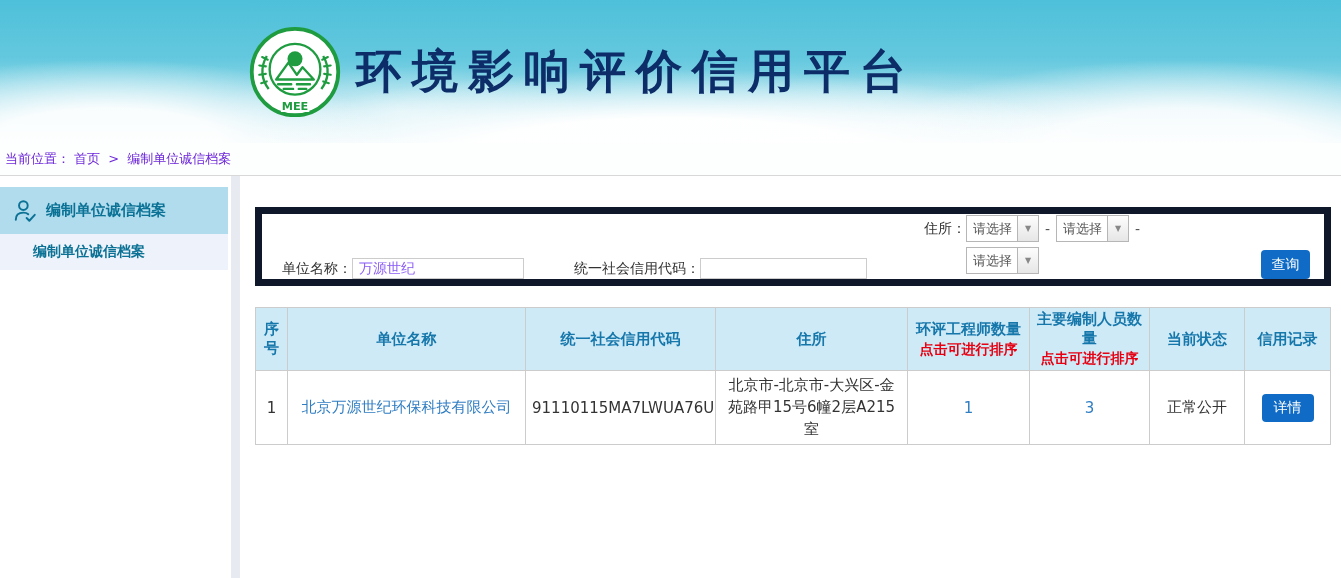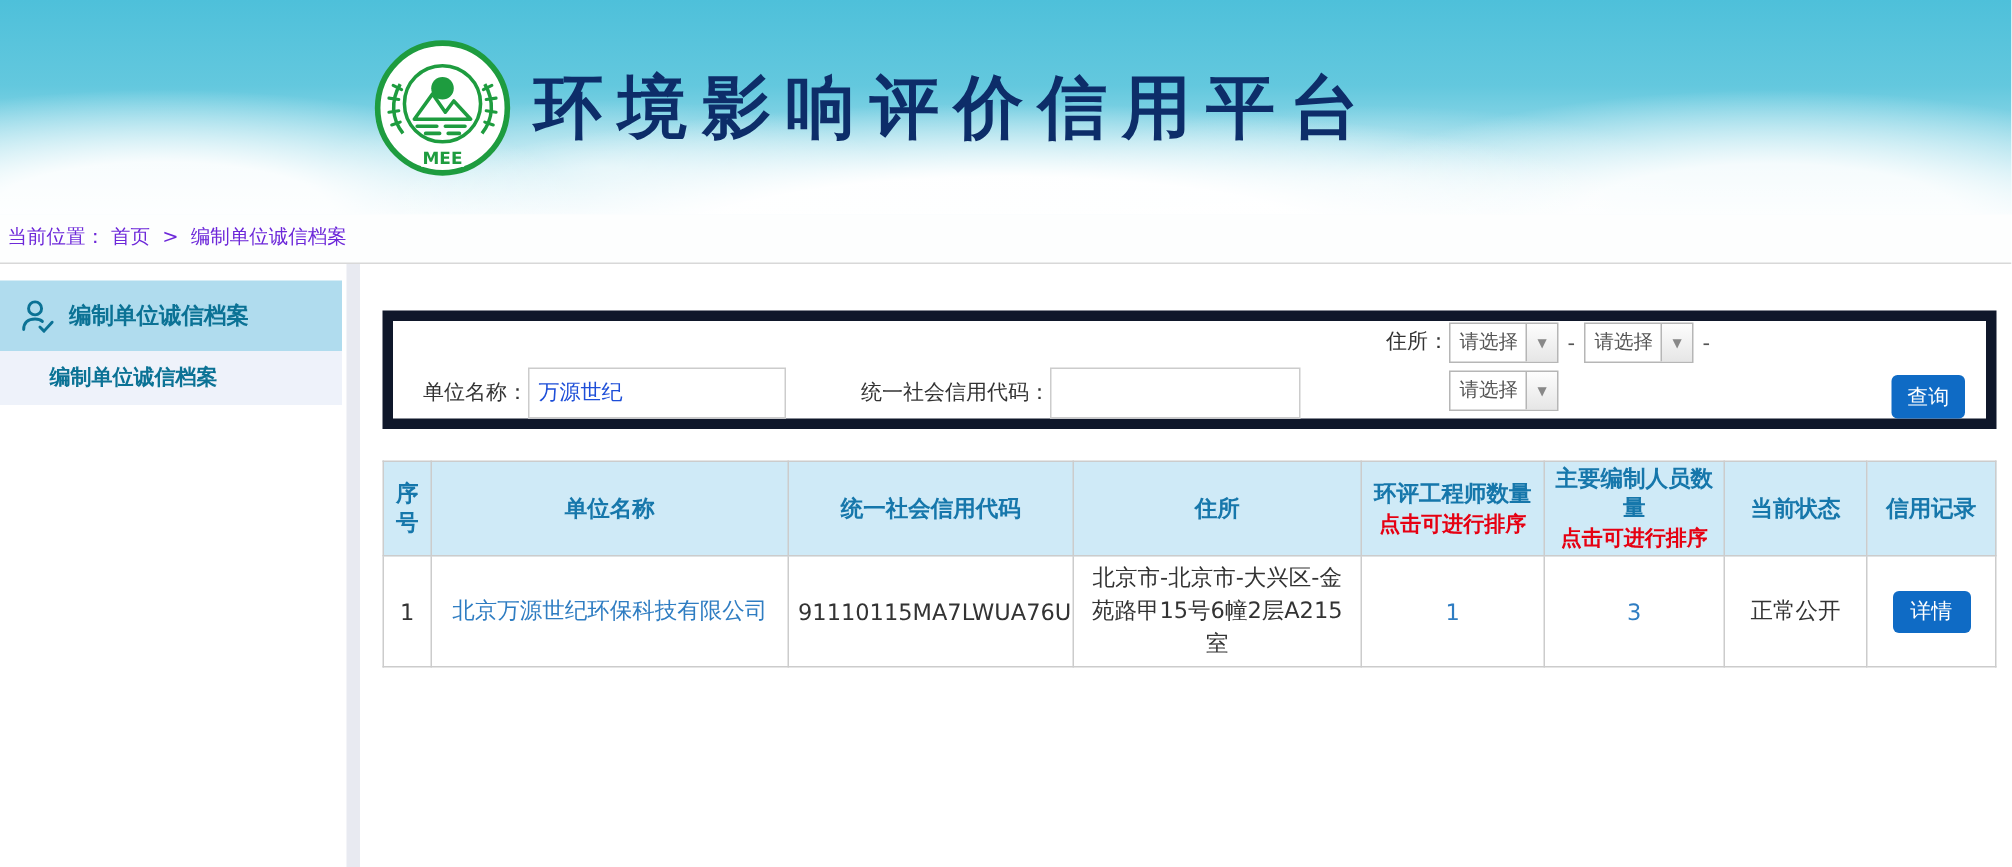--- a/index.html
+++ b/index.html
@@ -68,22 +68,22 @@
   .search-panel {
     margin-top: 31px; height: 79px;
     border: 7px solid #0f172a;
     display: flex; align-items: flex-end;
     padding: 13px 14px 0 20px;
     font-size: 14px; color: #333;
   }
   .field { display: flex; align-items: center; }
   .field label { white-space: nowrap; }
   .field input {
-    height: 34px; border: 1px solid #ccc; background: #fff;
-    font-size: 14px; color: #1d4ed8; padding: 0 6px;
+    height: 21px; border: 1px solid #ccc; background: #fff;
+    font-size: 14px; color: #8b5cf6; padding: 0 6px;
     font-family: Liberation Mono, monospace;
     outline: none;
   }
   .input-name { width: 172px; }
   .input-code { width: 167px; }
   .field-code { margin-left: 50px; }
   .field-addr { margin-left: 57px; align-items: flex-start; }
   .field-addr label { line-height: 27px; }
   .addr-selects .sel-row { display: flex; align-items: center; margin-bottom: 5px; }
   .combo {

